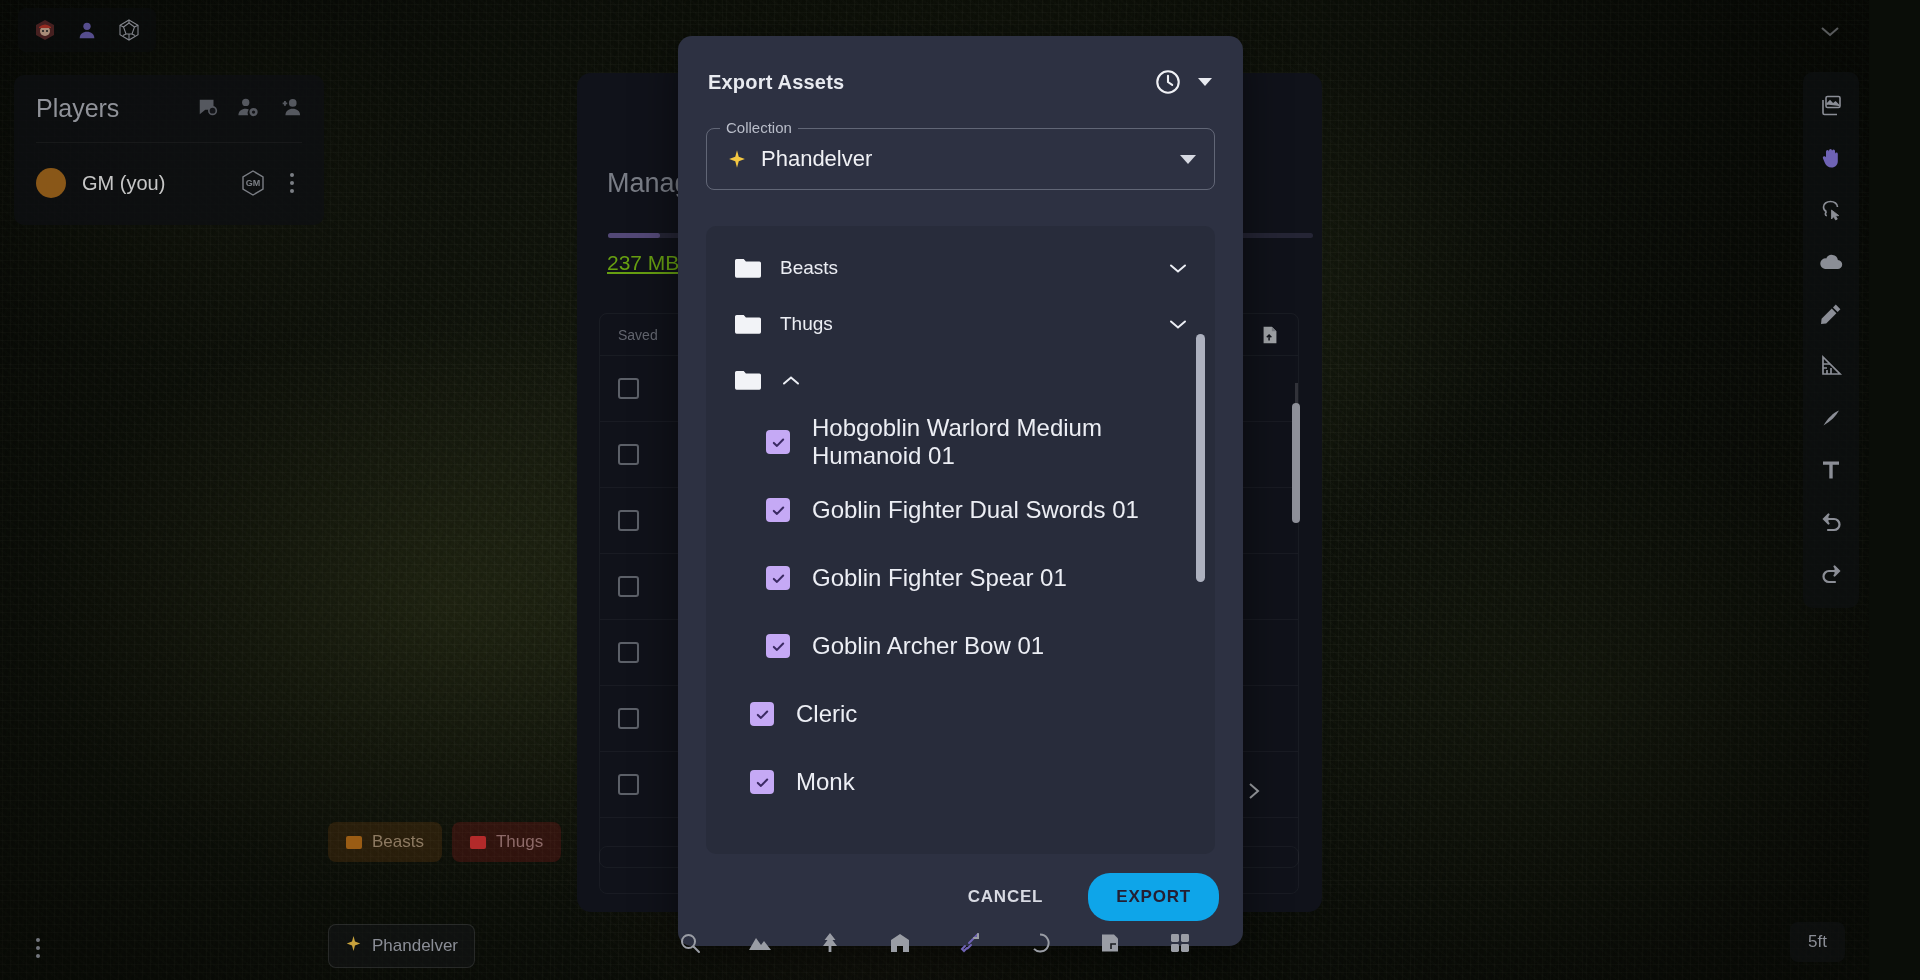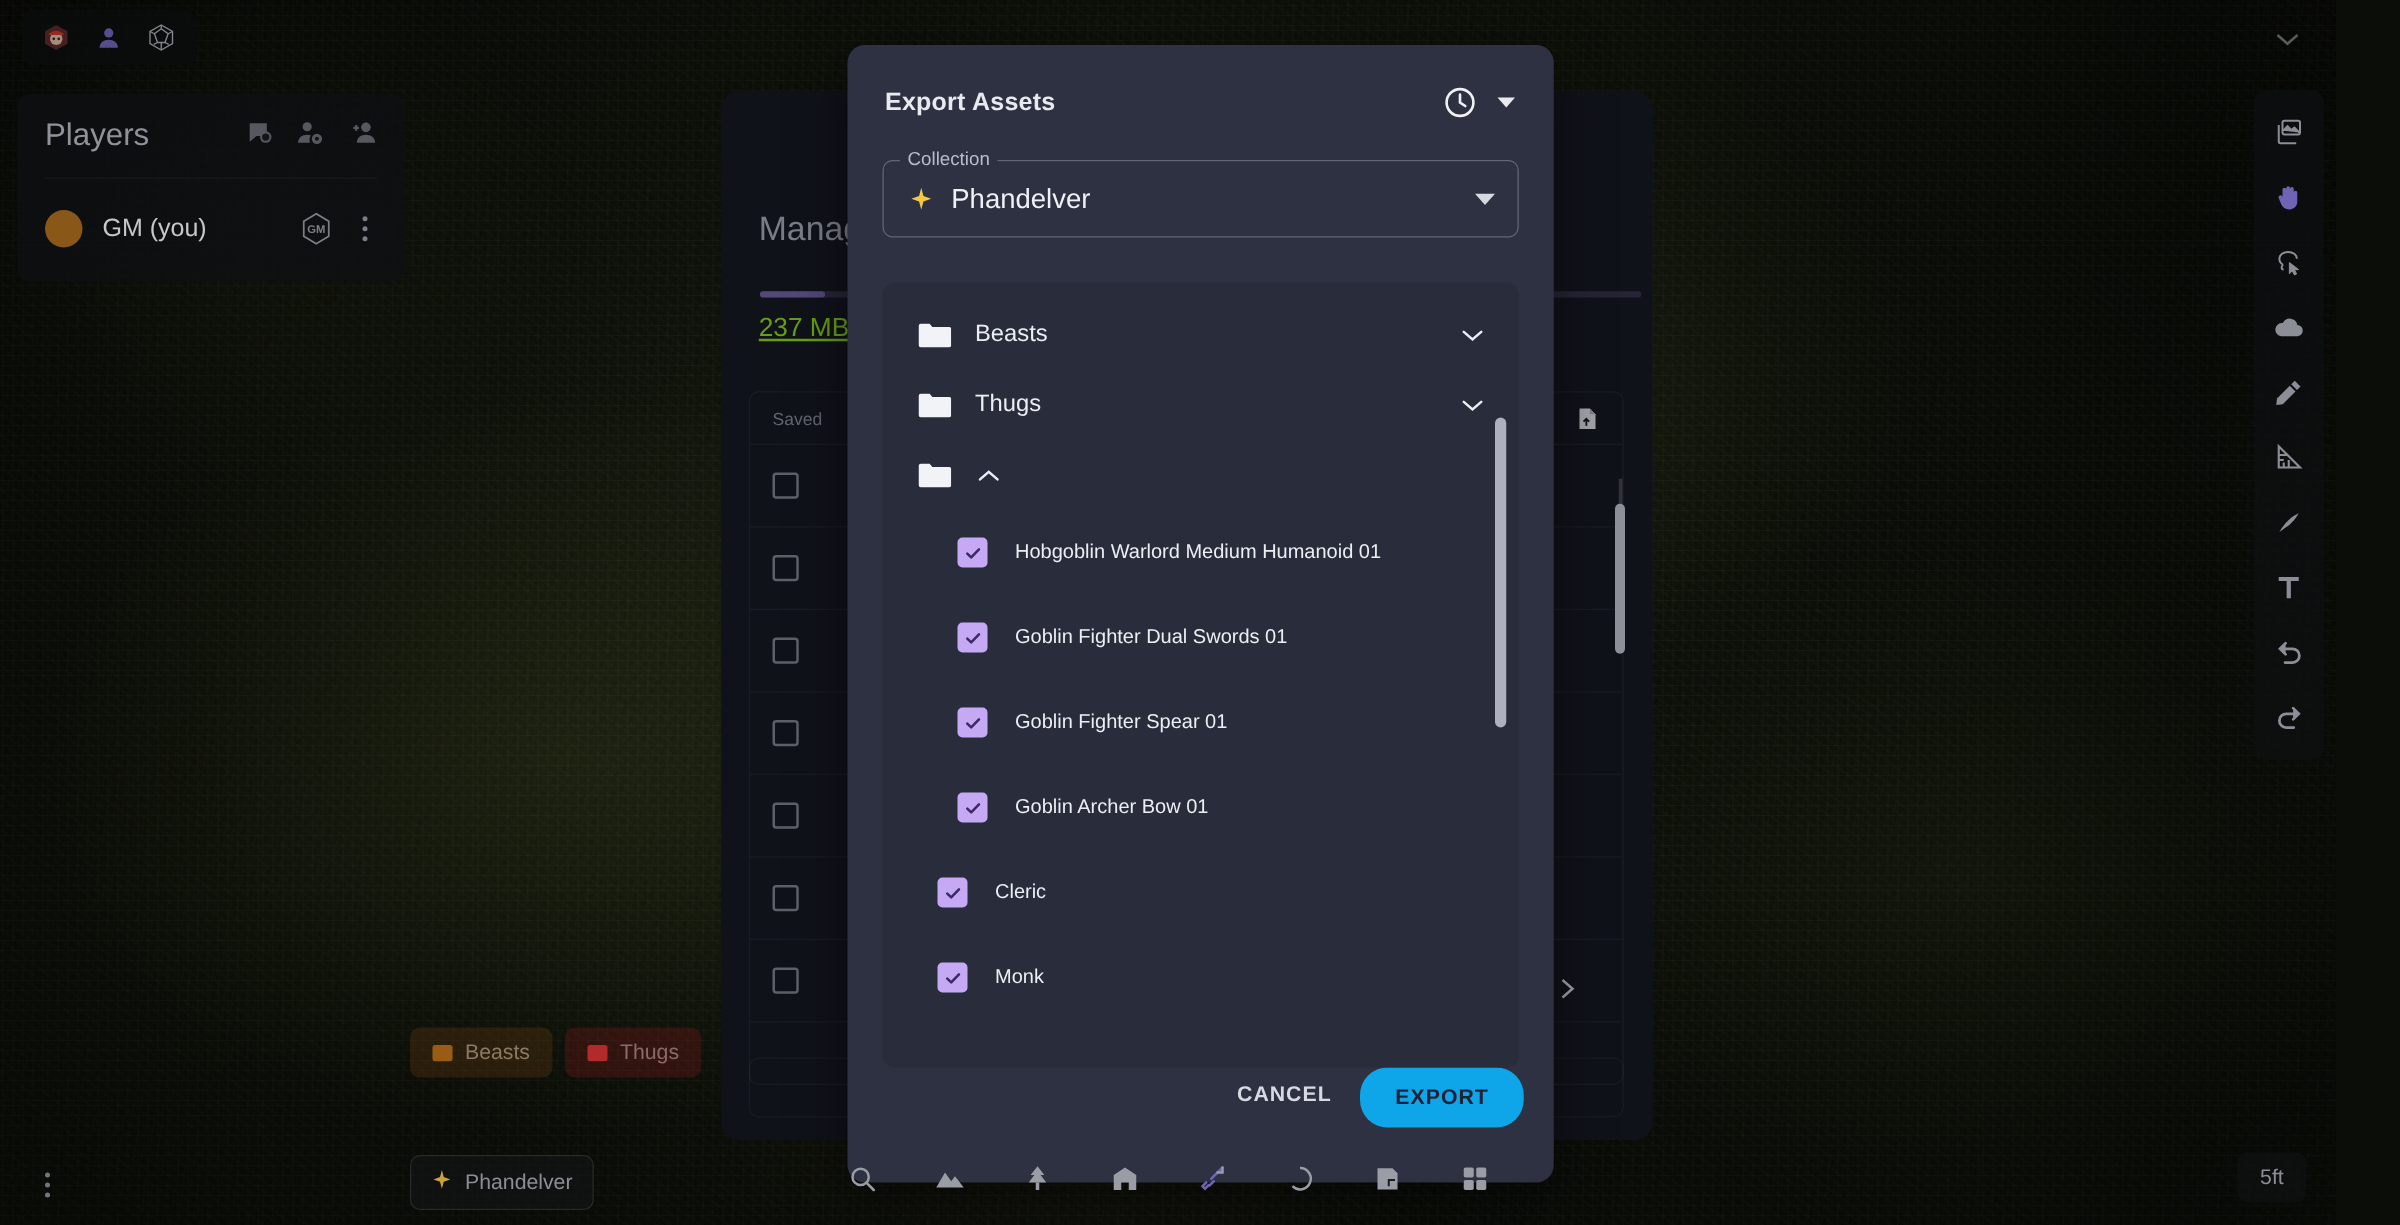--- a/index.html
+++ b/index.html
@@ -243,41 +243,41 @@
     height: 56px;
     padding-right: 26px;
     cursor: pointer;
   }
   .node .lbl { font-size: 19px; color: #eceef4; flex: 1; }
   .folder-ico { width: 30px; display:flex; justify-content:center; margin-left: 26px; margin-right: 18px; }
   .exp-chev { width: 22px; display:flex; justify-content:center; }
 
   .leaf { display: flex; align-items: center; height: 68px; cursor: pointer; }
   .leaf .cb { margin-right: 22px; }
-  .leaf .lbl { font-size: 16px; color: #eceef4; }
+  .leaf .lbl { font-size: 24px; color: #eceef4; }
   .leaf.indent { padding-left: 60px; }
   .leaf.flat { padding-left: 44px; }
 
   .cbx {
     width: 24px; height: 24px; border-radius: 4px;
     background: #c5a9f5;
     display: flex; align-items: center; justify-content: center;
   }
 
   .list-scrollbar {
     position: absolute; right: 10px; top: 108px;
     width: 9px; height: 248px;
     border-radius: 5px; background: #adb1bf;
     cursor: pointer;
   }
 
   
   .modal-footer {
-    height: 92px; display: flex; align-items: flex-start; justify-content: flex-end;
-    gap: 5px; padding: 0 24px 6px 0;
+    height: 92px; display: flex; align-items: center; justify-content: flex-end;
+    gap: 27px; padding: 0 24px 6px 0;
   }
   .btn-cancel {
     background: none; border: none;
     color: #d8dae3; font-size: 17px; font-weight: 600; letter-spacing: .8px;
     padding: 12px 18px; cursor: pointer;
     font-family: "Liberation Sans", sans-serif;
   }
   .btn-export {
     background: #0ea5e9; border: none;
     color: #241f33; font-size: 17px; font-weight: 600; letter-spacing: .8px;

